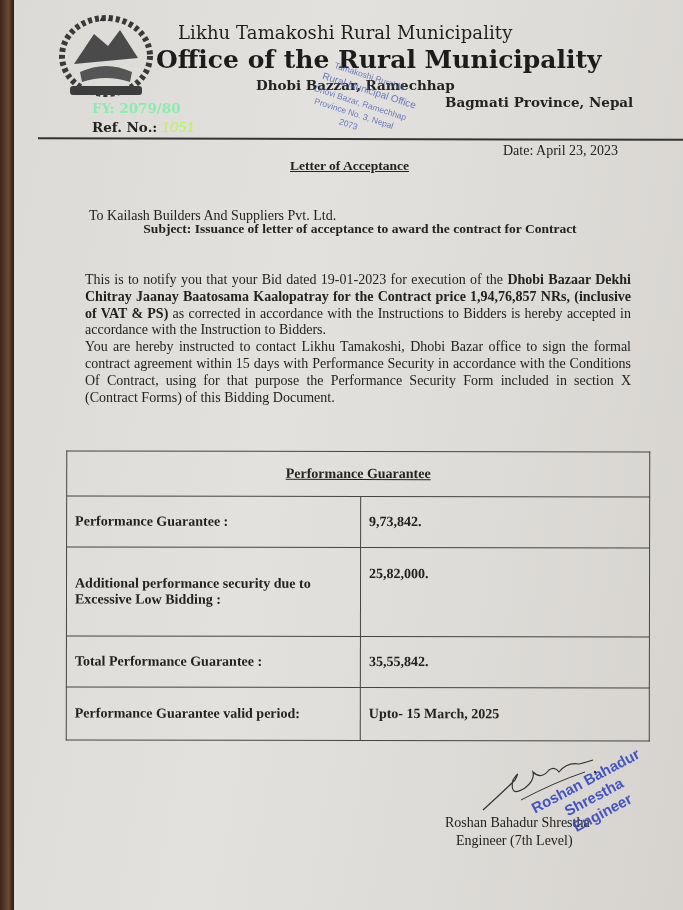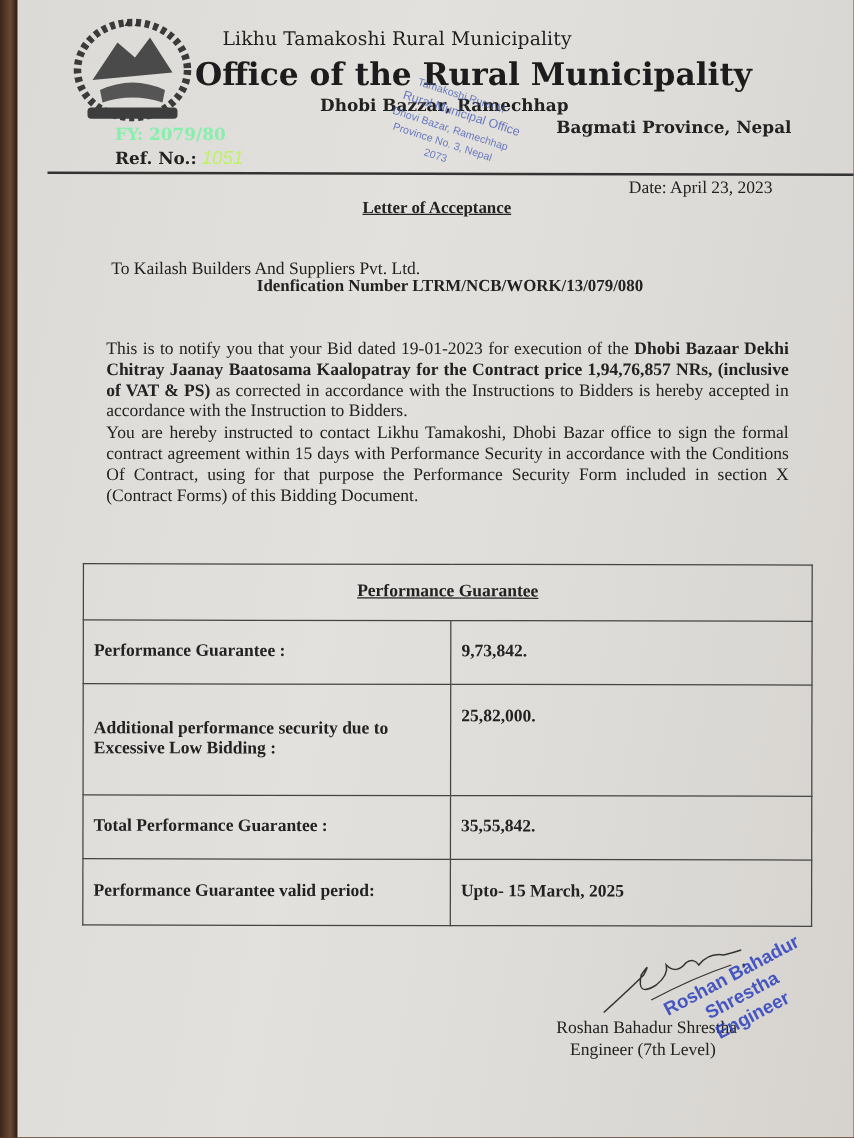--- a/index.html
+++ b/index.html
@@ -9,21 +9,21 @@
     font-family:"Liberation Serif", serif;
     color:#222;
   }
   .paper {
     position:absolute; left:14px; top:0; width:669px; height:910px;
     background:linear-gradient(100deg,#dcdad6 0%,#e3e1dd 40%,#dddbd7 70%,#d6d3cf 100%);
   }
   .edge { position:absolute; left:0; top:0; width:14px; height:910px;
     background:linear-gradient(90deg,#3c2518,#6b4a35 60%,#2a1a12); }
   .emblem { position:absolute; left:56px; top:12px; width:100px; height:90px; }
-  .hdr1 { position:absolute; left:178px; top:22px; font-family:"DejaVu Serif",serif; font-size:15px; color:#1f1f1f; letter-spacing:0.1px; }
+  .hdr1 { position:absolute; left:178px; top:22px; font-family:"DejaVu Serif",serif; font-size:18px; color:#1f1f1f; letter-spacing:0.1px; }
   .hdr2 { position:absolute; left:156px; top:45px; font-family:"DejaVu Serif",serif; font-size:25px; color:#1c1c1c; font-weight:bold; }
   .hdr3 { position:absolute; left:256px; top:77px; font-family:"DejaVu Serif",serif; font-size:13.5px; font-weight:bold; color:#222; }
   .prov { position:absolute; left:445px; top:94px; font-family:"DejaVu Serif",serif; font-size:13.5px; font-weight:bold; color:#222; }
   .fy { position:absolute; left:92px; top:100px; font-family:"DejaVu Serif",serif; font-size:13.5px; font-weight:bold; color:#86efac; }
   .ref { position:absolute; left:92px; top:118px; font-family:"DejaVu Serif",serif; font-size:13.5px; font-weight:bold; color:#222; }
   .refnum { font-family:"Liberation Sans",sans-serif; font-weight:normal; font-style:italic; font-size:15px; color:#bef264; margin-left:4px; }
   .rule { position:absolute; left:38px; top:138px; width:645px; height:1.5px; background:#333; transform:rotate(0.15deg); }
   .stamp { position:absolute; left:300px; top:58px; width:120px; height:105px; opacity:0.8; }
   .date { position:absolute; left:503px; top:143px; font-size:14px; }
   .title { position:absolute; left:290px; top:158px; font-size:13.5px; font-weight:bold; text-decoration:underline; }
@@ -77,21 +77,21 @@
     <text x="44" y="72">2073</text>
   </g>
 </svg>
 
 <div class="rule"></div>
 
 <div class="date">Date: April 23, 2023</div>
 <div class="title">Letter of Acceptance</div>
 <div class="to">To Kailash Builders And Suppliers Pvt. Ltd.</div>
 <div class="subject">
-  <div>Idenfication Number LTRM/NCB/WORK/13/079/080</div>
+  <div>Subject: Issuance of letter of acceptance to award the contract for Contract</div>
 </div>
 
 <div class="body">
   <p><span>This is to notify you that your Bid dated 19-01-2023 for execution of the </span><b>Dhobi Bazaar Dekhi Chitray Jaanay Baatosama Kaalopatray for the Contract price 1,94,76,857 NRs, (inclusive of VAT &amp; PS)</b><span> as corrected in accordance with the Instructions to Bidders is hereby accepted in accordance with the Instruction to Bidders.</span></p>
   <p>You are hereby instructed to contact Likhu Tamakoshi, Dhobi Bazar office to sign the formal contract agreement within 15 days with Performance Security in accordance with the Conditions Of Contract, using for that purpose the Performance Security Form included in section X (Contract Forms) of this Bidding Document.</p>
 </div>
 
 <table class="pg">
   <tbody>
       <tr>

